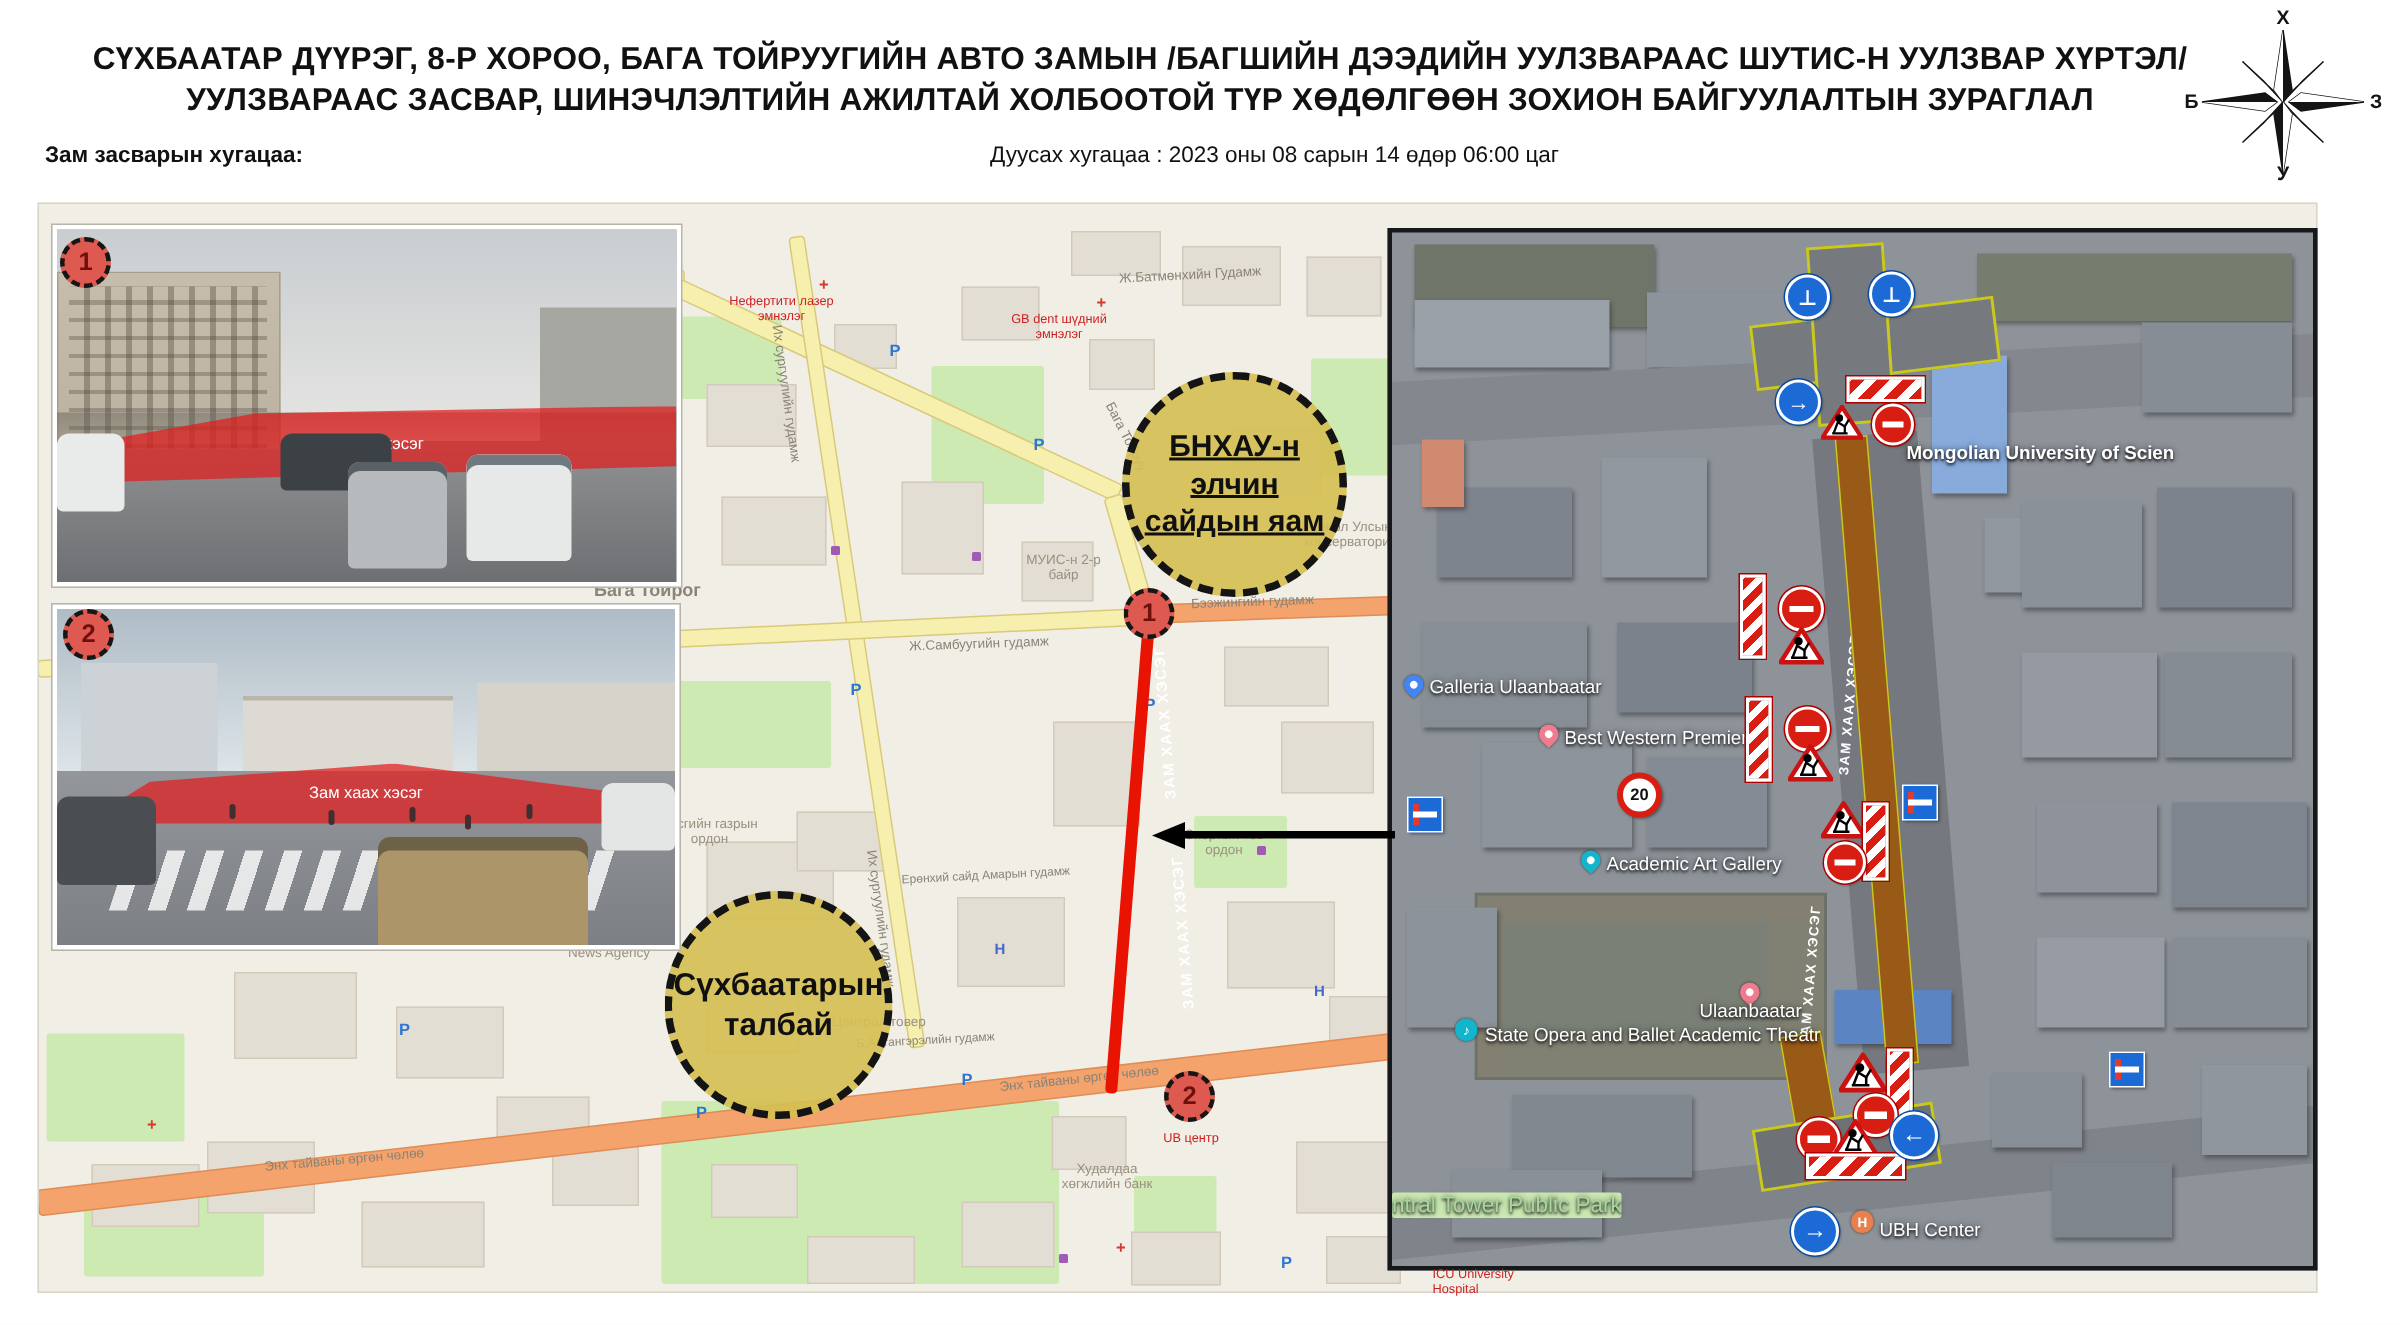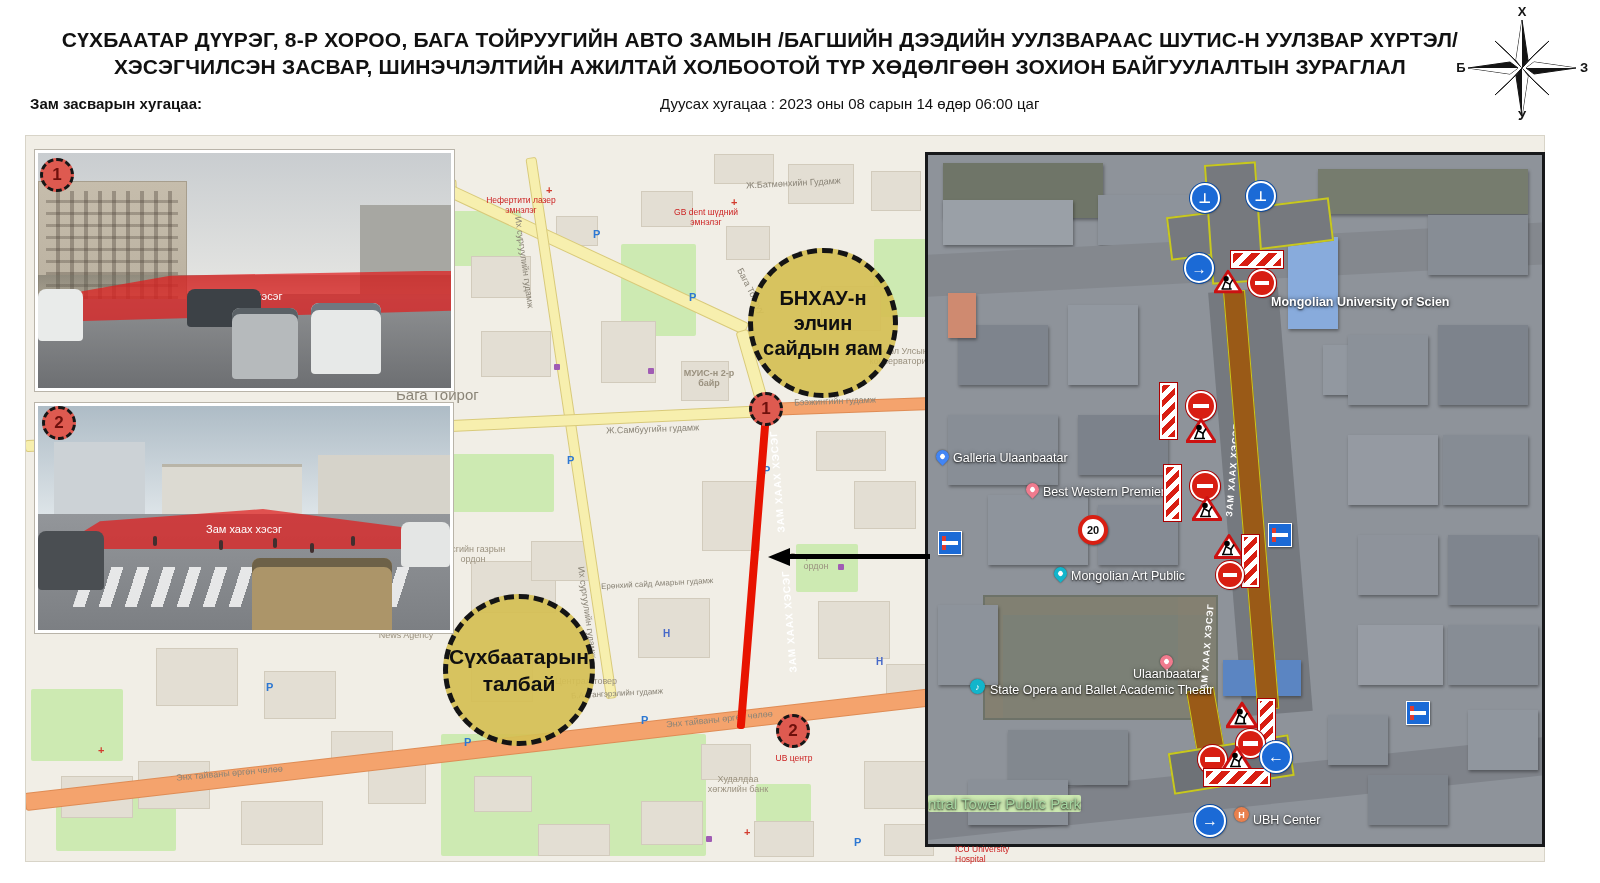--- a/index.html
+++ b/index.html
@@ -63,21 +63,21 @@
   .arrow-head{position:absolute;width:0;height:0;border-top:9px solid transparent;border-bottom:9px solid transparent;border-right:22px solid #000;z-index:35;}
   .badge{z-index:45;}
   .ped{position:absolute;width:4px;height:10px;background:#412f2f;border-radius:2px;}
 </style>
 </head>
 <body>
 
 <div id="canvas">
 
   <div class="title-line" style="top:28px;">СҮХБААТАР ДҮҮРЭГ, 8-Р ХОРОО, БАГА ТОЙРУУГИЙН АВТО ЗАМЫН /БАГШИЙН ДЭЭДИЙН УУЛЗВАРААС ШУТИС-Н УУЛЗВАР ХҮРТЭЛ/</div>
-  <div class="title-line" style="top:55px;">ХЭСЭГЧИЛСЭН ЗАСВАР, ШИНЭЧЛЭЛТИЙН АЖИЛТАЙ ХОЛБООТОЙ ТҮР ХӨДӨЛГӨӨН ЗОХИОН БАЙГУУЛАЛТЫН ЗУРАГЛАЛ</div>
+  <div class="title-line" style="top:55px;">УУЛЗВАРААС ЗАСВАР, ШИНЭЧЛЭЛТИЙН АЖИЛТАЙ ХОЛБООТОЙ ТҮР ХӨДӨЛГӨӨН ЗОХИОН БАЙГУУЛАЛТЫН ЗУРАГЛАЛ</div>
   <div class="sub bold" style="left:30px;top:95px;">Зам засварын хугацаа:</div>
   <div class="sub" style="left:660px;top:95px;">Дуусах хугацаа : 2023 оны 08 сарын 14 өдөр 06:00 цаг</div>
 
   <svg class="abs" style="left:1455px;top:6px;" width="135" height="115" viewBox="0 0 135 115">
     <g fill="#141414" stroke="#141414" stroke-width="1">
       <polygon points="67,14 73,54 67,62 61,54"></polygon>
       <polygon points="67,110 73,70 67,62 61,70"></polygon>
       <polygon points="121,62 79,56 71,62 79,68"></polygon>
       <polygon points="13,62 55,56 63,62 55,68"></polygon>
       <polygon points="94,35 74,54 67,62 80,48"></polygon>
@@ -150,34 +150,34 @@
     <div class="road yellow" style="left:20px;top:62px;width:410px;height:10px;transform:rotate(-2.5deg);"></div>
     <div class="road yellow" style="left:425px;top:50px;width:325px;height:11px;transform:rotate(25deg);"></div>
     <div class="road yellow" style="left:716px;top:190px;width:88px;height:11px;transform:rotate(74deg);"></div>
     <div class="road yellow" style="left:505px;top:18px;width:545px;height:9px;transform:rotate(81.5deg);"></div>
     <div class="road yellow" style="left:0px;top:305px;width:740px;height:10px;transform:rotate(-2.7deg);"></div>
     <div class="road orange" style="left:737px;top:268px;width:185px;height:11px;transform:rotate(-2deg);"></div>
     <div class="road orange" style="left:0px;top:658px;width:920px;height:16px;transform:rotate(-6.6deg);"></div>
 
     <div class="street-label" style="left:120px;top:50px;transform:rotate(-3deg);">Бага Тойруу</div>
     <div class="street-label" style="left:700px;top:150px;transform:rotate(63deg);">Бага Тойруу</div>
-    <div class="street-label" style="left:370px;top:250px;font-size:15px;">Бага Тойрог</div>
+    <div class="street-label" style="left:370px;top:250px;font-size:12px;font-weight:bold;">Бага Тойрог</div>
     <div class="street-label" style="left:497px;top:80px;transform:rotate(82deg);transform-origin:left top;">Их сургуулийн гудамж</div>
     <div class="street-label" style="left:560px;top:430px;transform:rotate(82deg);transform-origin:left top;">Их сургуулийн гудамж</div>
     <div class="street-label" style="left:720px;top:42px;transform:rotate(-3deg);">Ж.Батмөнхийн Гудамж</div>
     <div class="street-label" style="left:580px;top:288px;transform:rotate(-2deg);">Ж.Самбуугийн гудамж</div>
     <div class="street-label" style="left:768px;top:260px;transform:rotate(-2deg);">Бээжингийн гудамж</div>
     <div class="street-label" style="left:150px;top:632px;transform:rotate(-5deg);">Энх тайваны өргөн чөлөө</div>
     <div class="street-label" style="left:640px;top:578px;transform:rotate(-6deg);">Энх тайваны өргөн чөлөө</div>
     <div class="street-label" style="left:545px;top:553px;transform:rotate(-3deg);font-size:8px;">Б.Алтангэрэлийн гудамж</div>
     <div class="street-label" style="left:575px;top:443px;transform:rotate(-3deg);font-size:8px;">Ерөнхий сайд Амарын гудамж</div>
 
     <div class="poi red" style="left:495px;top:60px;">Нефертити лазер эмнэлэг</div>
     <div class="poi red" style="left:680px;top:72px;">GB dent шүдний эмнэлэг</div>
-    <div class="poi" style="left:683px;top:232px;font-weight:bold;">МУИС-н 2-р байр</div>
+    <div class="poi" style="left:683px;top:232px;">МУИС-н 2-р байр</div>
     <div class="poi" style="left:872px;top:210px;">Монгол Улсын консерватори</div>
     <div class="poi" style="left:447px;top:408px;">Засгийн газрын ордон</div>
     <div class="poi" style="left:790px;top:415px;">Спортын төв ордон</div>
     <div class="poi" style="left:560px;top:540px;">Централ товер</div>
     <div class="poi" style="left:380px;top:494px;">News Agency</div>
     <div class="poi" style="left:712px;top:638px;">Худалдаа хөгжлийн банк</div>
     <div class="poi red" style="left:768px;top:618px;">UB центр</div>
 
     <div class="picon" style="left:567px;top:92px;">P</div>
     <div class="picon" style="left:663px;top:155px;">P</div>
@@ -198,21 +198,21 @@
     <div class="cart" style="left:812px;top:428px;"></div>
     <div class="cart" style="left:680px;top:700px;"></div>
 
     <div class="route-red" style="left:736px;top:278px;height:316px;transform:rotate(4.6deg);"></div>
     <div class="route-text" style="left:700px;top:340px;transform:rotate(-94.5deg);">ЗАМ ХААХ ХЭСЭГ</div>
     <div class="route-text" style="left:712px;top:480px;transform:rotate(-94.5deg);">ЗАМ ХААХ ХЭСЭГ</div>
 
     <div class="marker" style="left:723px;top:256px;">1</div>
     <div class="marker" style="left:750px;top:578px;">2</div>
 
-    <div class="callout" style="left:722px;top:112px;width:150px;height:150px;font-size:20px;line-height:1.25;padding:6px;">БНХАУ-н элчин сайдын яам</div>
+    <div class="callout" style="left:722px;top:112px;width:150px;height:150px;font-size:20px;line-height:1.25;padding:6px;text-decoration:underline;">БНХАУ-н элчин сайдын яам</div>
     <div class="callout" style="left:417px;top:458px;width:152px;height:152px;font-size:21px;line-height:1.3;padding:10px;">Сүхбаатарын талбай</div>
   </div>
 
   <div class="arrow-shaft" style="left:788px;top:554px;width:142px;height:5px;"></div>
   <div class="arrow-head" style="left:768px;top:548px;"></div>
 
   <div class="photo" style="left:35px;top:150px;width:413px;height:235px;">
     <div class="abs" style="left:0;top:0;width:100%;height:60%;background:linear-gradient(#c9cdd0,#e6e6e3);"></div>
     <div class="abs" style="left:0;top:12%;width:36%;height:60%;background:#c3bBaa;background:linear-gradient(#c6bdac,#b8af9e);box-shadow:inset 0 0 0 1px #a79e8d;"></div>
     <div class="abs" style="left:2%;top:16%;width:32%;height:50%;background:repeating-linear-gradient(90deg,transparent 0 10px,rgba(70,60,50,.35) 10px 14px),repeating-linear-gradient(0deg,transparent 0 9px,rgba(70,60,50,.3) 9px 12px);"></div>
@@ -378,21 +378,21 @@
     <div class="sign s-stripe-h" style="left:276px;top:614px;width:62px;"></div>
     <div class="sign s-blue" style="left:332px;top:586px;width:28px;height:28px;font-size:16px;">←</div>
     <div class="sign s-blue" style="left:266px;top:650px;width:28px;height:28px;font-size:16px;">→</div>
 
     <div class="sat-label" style="left:343px;top:140px;font-weight:bold;">Mongolian University of Scien</div>
     <div class="pin blue" style="left:8px;top:295px;"></div>
     <div class="sat-label" style="left:25px;top:296px;">Galleria Ulaanbaatar</div>
     <div class="pin pink" style="left:98px;top:328px;"></div>
     <div class="sat-label" style="left:115px;top:330px;">Best Western Premier</div>
     <div class="pin teal" style="left:126px;top:412px;"></div>
-    <div class="sat-label" style="left:143px;top:414px;">Mongolian Art Public</div>
+    <div class="sat-label" style="left:143px;top:414px;">Academic Art Gallery</div>
     <div class="pin pink" style="left:232px;top:500px;"></div>
     <div class="sat-label" style="left:205px;top:512px;">Ulaanbaatar</div>
     <div class="cpin music" style="left:42px;top:524px;">♪</div>
     <div class="sat-label" style="left:62px;top:528px;">State Opera and Ballet Academic Theatr</div>
     <div class="sat-label green" style="left:0px;top:640px;">ntral Tower Public Park</div>
     <div class="cpin hotel" style="left:306px;top:652px;">H</div>
     <div class="sat-label" style="left:325px;top:658px;">UBH Center</div>
   </div>
 
   <div class="poi red" style="left:955px;top:845px;width:60px;margin-left:0;text-align:left;z-index:25;">ICU University Hospital</div>

